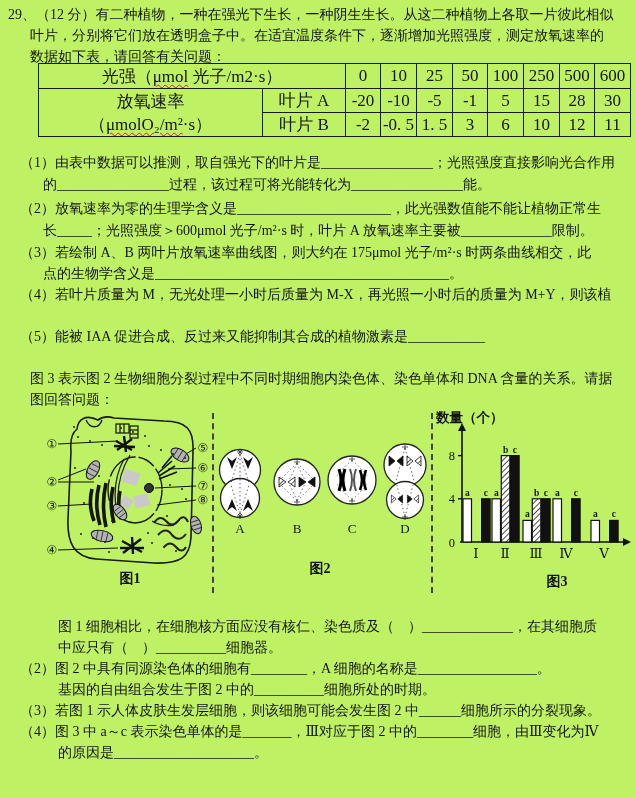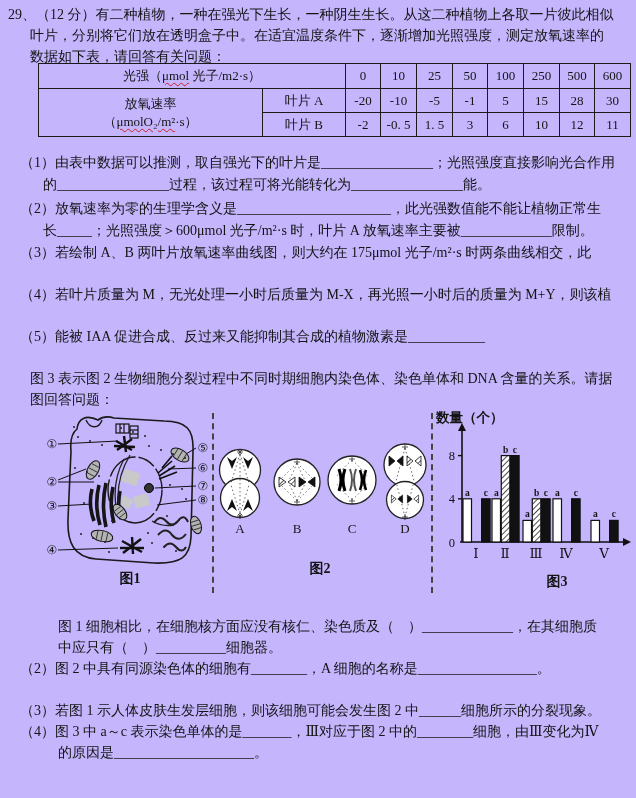--- a/index.html
+++ b/index.html
@@ -1,25 +1,25 @@
 <!DOCTYPE html>
 <html><head>
 <meta charset="utf-8">
 <style>
   html,body{margin:0;padding:0;background:#888;}
   .page{
-    position:relative;width:636px;height:798px;background:#c4b5fd;
+    position:relative;width:636px;height:798px;background:#bef264;
     font-family:"Liberation Serif","DejaVu Serif",serif;
     font-size:14px;color:#141414;overflow:hidden;margin:0 auto;
   }
   .ln{position:absolute;white-space:nowrap;line-height:19px;letter-spacing:0;}
   .dtable{
     position:absolute;left:38px;top:63px;width:592px;
     border-collapse:collapse;table-layout:fixed;
-    font-size:13px;color:#141414;text-align:center;
+    font-size:17px;color:#141414;text-align:center;
   }
   .dtable td{border:1px solid #1a1a1a;padding:0;vertical-align:middle;overflow:hidden;}
   .dtable tr{height:24px;}
   .sq{
     text-decoration:underline;
     text-decoration-style:wavy;
     text-decoration-color:#cc2222;
     text-decoration-thickness:1px;
     text-underline-offset:2px;
   }
@@ -89,20 +89,21 @@
       <td>11</td>
     </tr>
   </tbody>
     </table>
 
   <div class="ln" style="left:20px;top:153px">（1）由表中数据可以推测，取自强光下的叶片是________________；光照强度直接影响光合作用</div>
   <div class="ln" style="left:43px;top:175px">的________________过程，该过程可将光能转化为________________能。</div>
   <div class="ln" style="left:20px;top:199px">（2）放氧速率为零的生理学含义是______________________，此光强数值能不能让植物正常生</div>
   <div class="ln" style="left:43px;top:221px">长_____；光照强度＞600μmol 光子/m²·s 时，叶片 A 放氧速率主要被_____________限制。</div>
   <div class="ln" style="left:20px;top:243px">（3）若绘制 A、B 两叶片放氧速率曲线图，则大约在 175μmol 光子/m²·s 时两条曲线相交，此</div>
+  <div class="ln" style="left:43px;top:264px">点的生物学含义是__________________________________________。</div>
   <div class="ln" style="left:20px;top:285px">（4）若叶片质量为 M，无光处理一小时后质量为 M-X，再光照一小时后的质量为 M+Y，则该植</div>
   <div class="ln" style="left:20px;top:327px">（5）能被 IAA 促进合成、反过来又能抑制其合成的植物激素是___________</div>
 
   <div class="ln" style="left:30px;top:369px">图 3 表示图 2 生物细胞分裂过程中不同时期细胞内染色体、染色单体和 DNA 含量的关系。请据</div>
   <div class="ln" style="left:30px;top:390px">图回答问题：</div>
 
   <svg class="fig" style="left:6px;top:411px" width="207" height="182" viewBox="0 0 207 182">
 
     <path d="M92,9 C80,3 72,8 71,18 C66,22 64,30 65,40 L62,108 C61,132 68,146 90,148 L148,152
              C175,153 184,146 185,126 L187,40 C188,18 180,10 158,10 L108,7 C102,5 96,6 92,9 Z" fill="none" stroke="#1a1a1a" stroke-width="1.6"></path>
@@ -413,17 +414,18 @@
         <text x="103" y="153" font-size="13.5" text-anchor="middle">Ⅲ</text>
         <text x="133" y="153" font-size="13.5" text-anchor="middle">Ⅳ</text>
         <text x="171" y="153" font-size="13.5" text-anchor="middle">Ⅴ</text>
       </g>
     <text x="124" y="181" class="cap" text-anchor="middle">图3</text>
   </svg>
 
   <div class="ln" style="left:58px;top:617px">图 1 细胞相比，在细胞核方面应没有核仁、染色质及（　）_____________，在其细胞质</div>
   <div class="ln" style="left:58px;top:638px">中应只有（　）__________细胞器。</div>
   <div class="ln" style="left:20px;top:659px">（2）图 2 中具有同源染色体的细胞有________，A 细胞的名称是_________________。</div>
+  <div class="ln" style="left:58px;top:680px">基因的自由组合发生于图 2 中的__________细胞所处的时期。</div>
   <div class="ln" style="left:20px;top:701px">（3）若图 1 示人体皮肤生发层细胞，则该细胞可能会发生图 2 中______细胞所示的分裂现象。</div>
   <div class="ln" style="left:20px;top:722px">（4）图 3 中 a～c 表示染色单体的是_______，Ⅲ对应于图 2 中的________细胞，由Ⅲ变化为Ⅳ</div>
   <div class="ln" style="left:58px;top:743px">的原因是____________________。</div>
 
 </div>
 
 </body></html>

